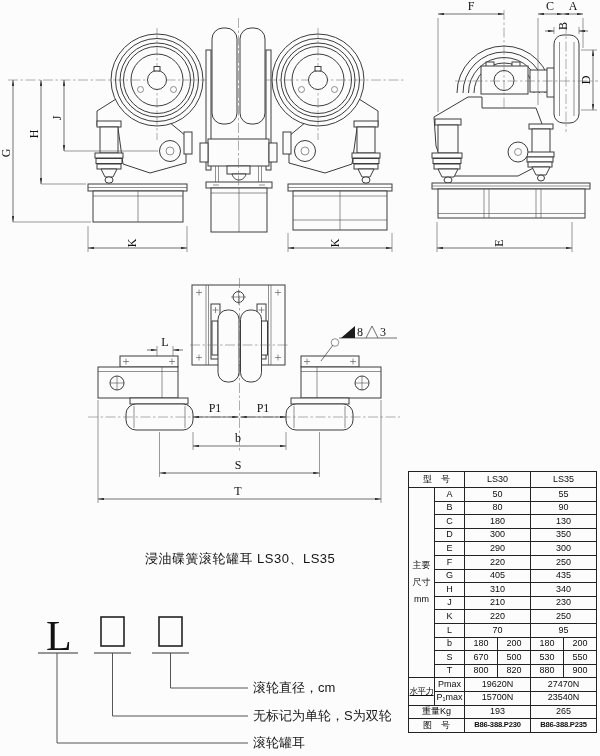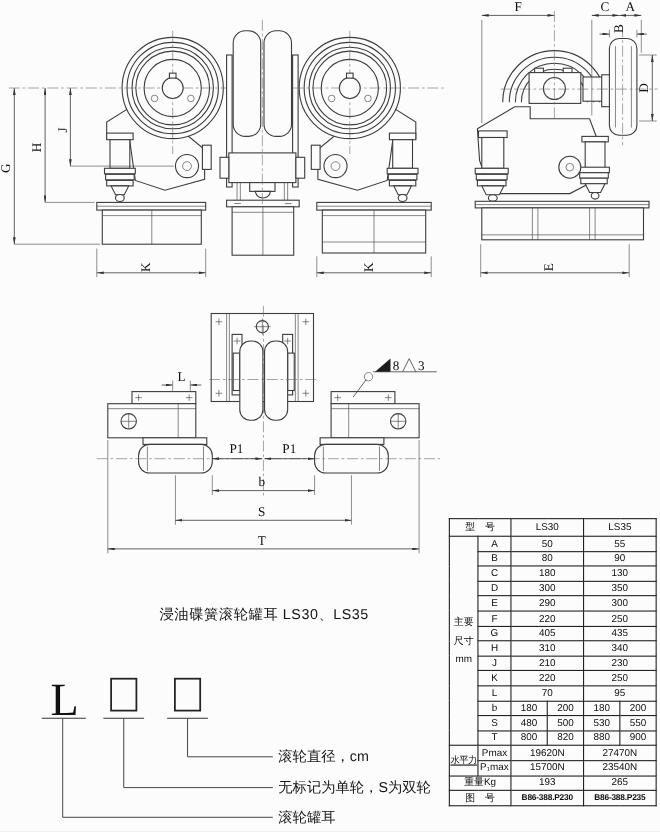--- a/index.html
+++ b/index.html
@@ -400,21 +400,21 @@
     </tr>
     <tr>
       <td>b</td>
       <td>180</td>
       <td>200</td>
       <td>180</td>
       <td>200</td>
     </tr>
     <tr>
       <td>S</td>
-      <td>480</td>
+      <td>670</td>
       <td>500</td>
       <td>530</td>
       <td>550</td>
     </tr>
     <tr>
       <td>T</td>
       <td>800</td>
       <td>820</td>
       <td>880</td>
       <td>900</td>

